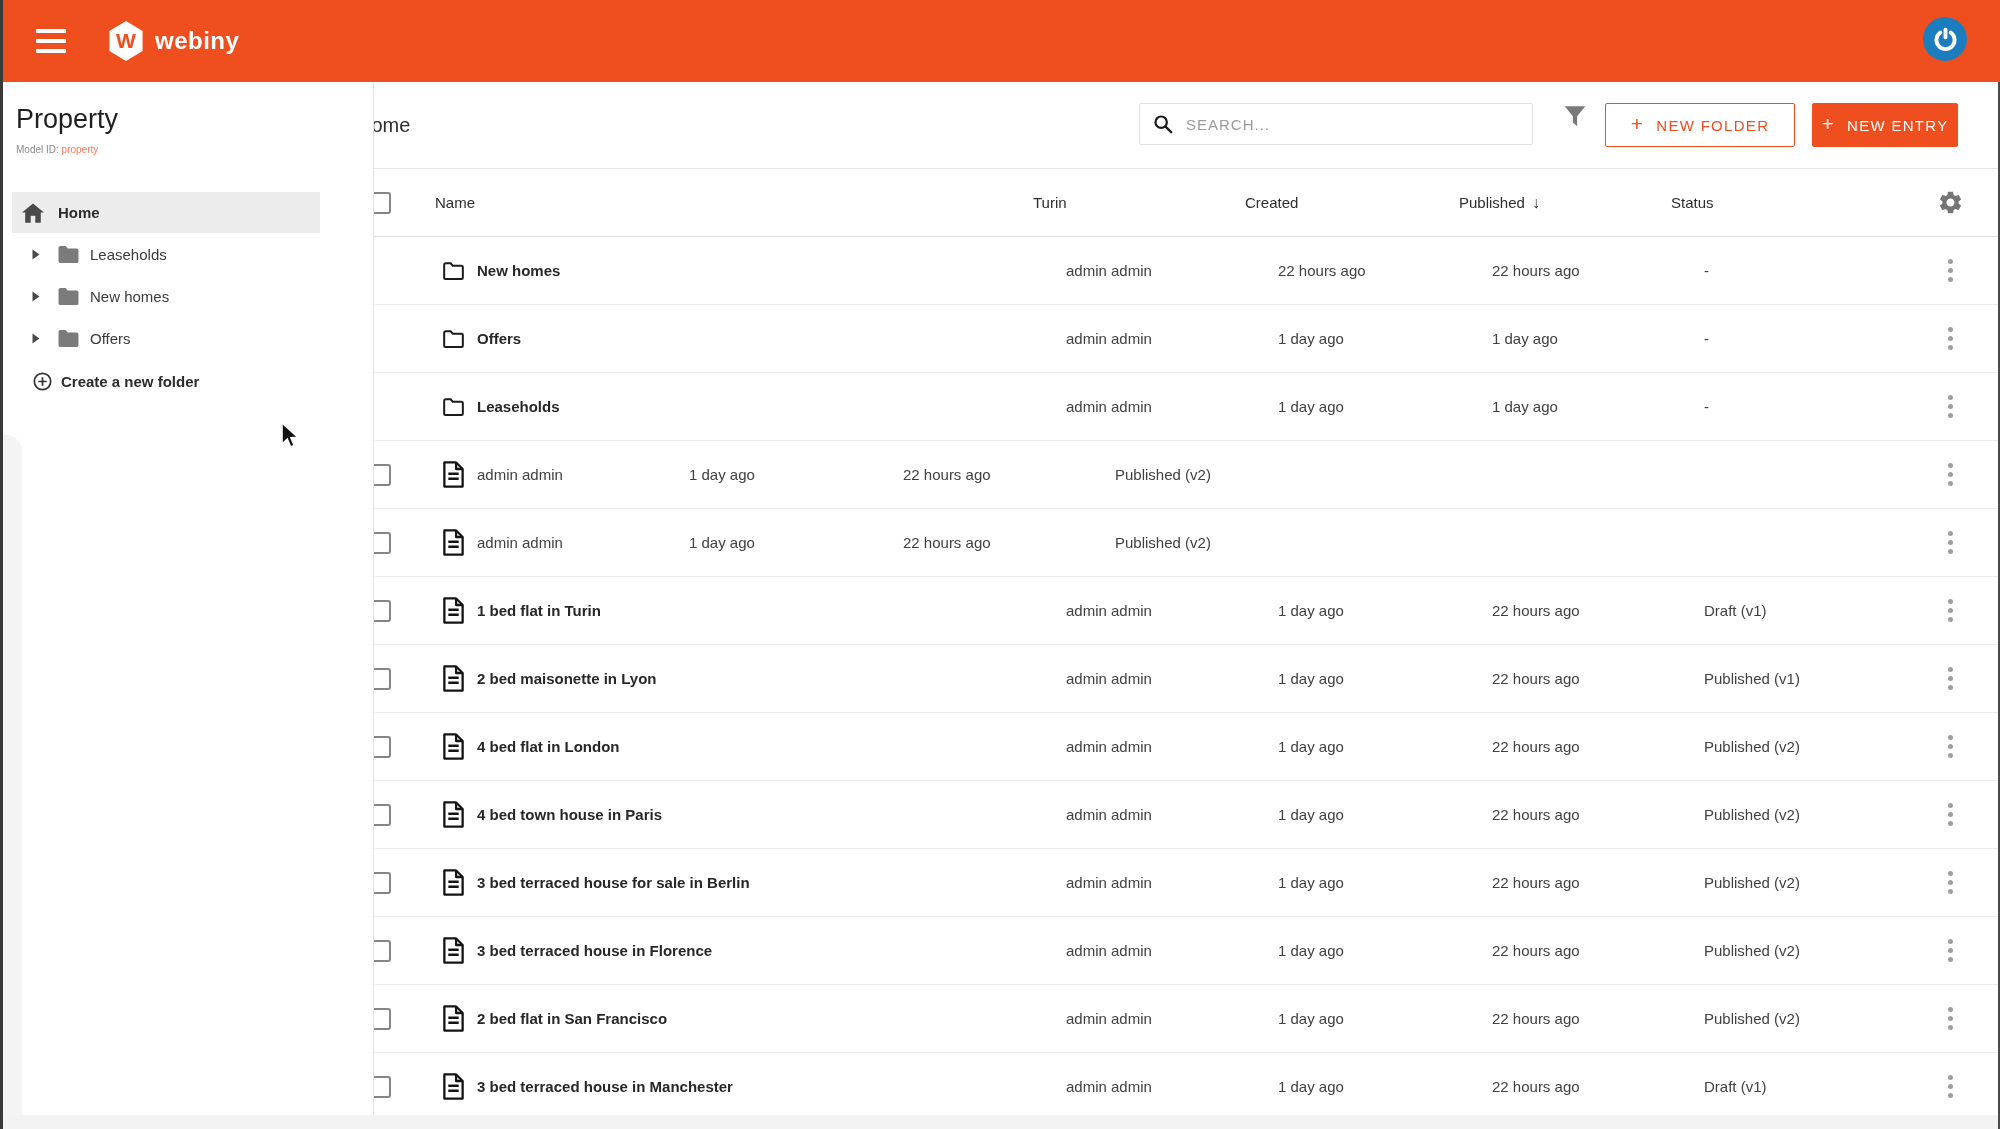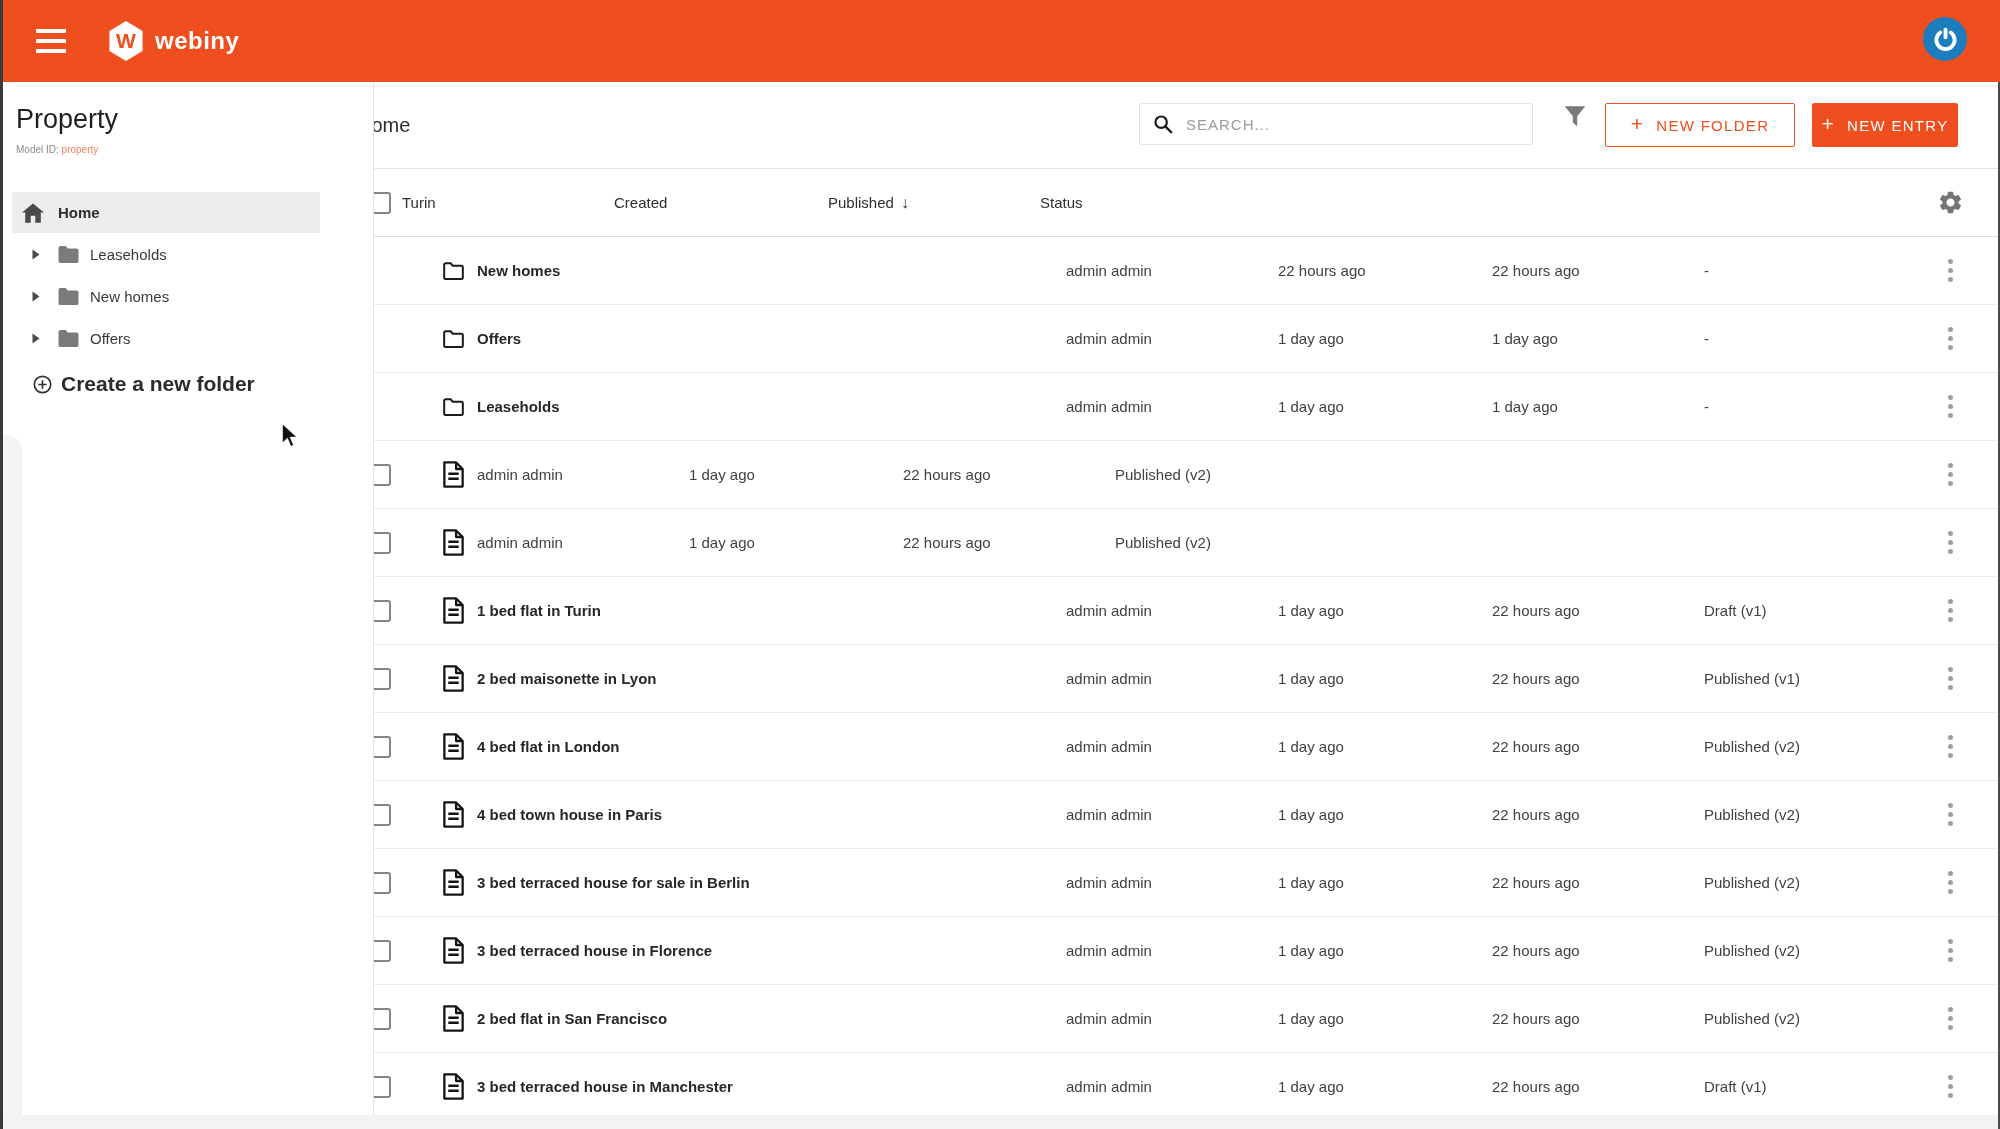--- a/index.html
+++ b/index.html
@@ -34,21 +34,21 @@
   .sb-home { position:absolute; top:110px; left:12px; width:308px; height:41px; background:#ECECEC;
              display:flex; align-items:center; cursor:pointer; }
   .sb-home svg { margin-left:10px; }
   .sb-home .lbl { margin-left:14px; font-size:15px; font-weight:700; color:#2E2E2E; }
   .sb-tree { position:absolute; top:151px; left:0; width:336px; }
   .tree-item { height:42px; display:flex; align-items:center; cursor:pointer; }
   .tree-item .caret { margin-left:32px; width:8px; }
   .tree-item .foldr { margin-left:17px; }
   .tree-item .lbl { margin-left:10px; font-size:15px; color:#3A3A3A; }
   .sb-create { position:absolute; top:290px; left:33px; display:flex; align-items:center; cursor:pointer; }
-  .sb-create .lbl { margin-left:9px; font-size:21px; font-weight:700; color:#2B2B2B; }
+  .sb-create .lbl { margin-left:9px; font-size:15px; font-weight:700; color:#2B2B2B; }
   .sb-drawer-edge { position:absolute; left:0; top:353px; bottom:0; width:22px; background:#F4F4F4;
                     border-top-right-radius:16px; }
 
   
   .main { position:absolute; top:82px; left:337px; right:0; bottom:0; background:#fff; }
   .toolbar { height:87px; display:flex; align-items:center; border-bottom:1px solid #E5E5E5; }
   .page-title { margin-left:20px; font-size:20px; font-weight:500; color:#2D2D2D; }
   .toolbar-right { margin-left:auto; display:flex; align-items:flex-start; }
   .searchbox { width:394px; height:42px; border:1px solid #E2E2E2; border-radius:2px; background:#fff;
                display:flex; align-items:center; }
@@ -203,20 +203,21 @@
           <span class="plus">+</span>
           <span>NEW ENTRY</span>
         </div>
       </div>
     </div>
 
     <div class="thead">
       <div class="cell-check">
           <div class="checkbox"></div>
         </div>
+      <div class="h-name">Name</div>
       <div class="h-author">Turin</div>
       <div class="h-created">Created</div>
       <div class="h-modified">
         <span>Published</span>
         <span class="arrow">↓</span>
       </div>
       <div class="h-status">Status</div>
       <div class="cell-more">
         <span class="gear">
           <svg width="27" height="27" viewBox="0 0 24 24">

